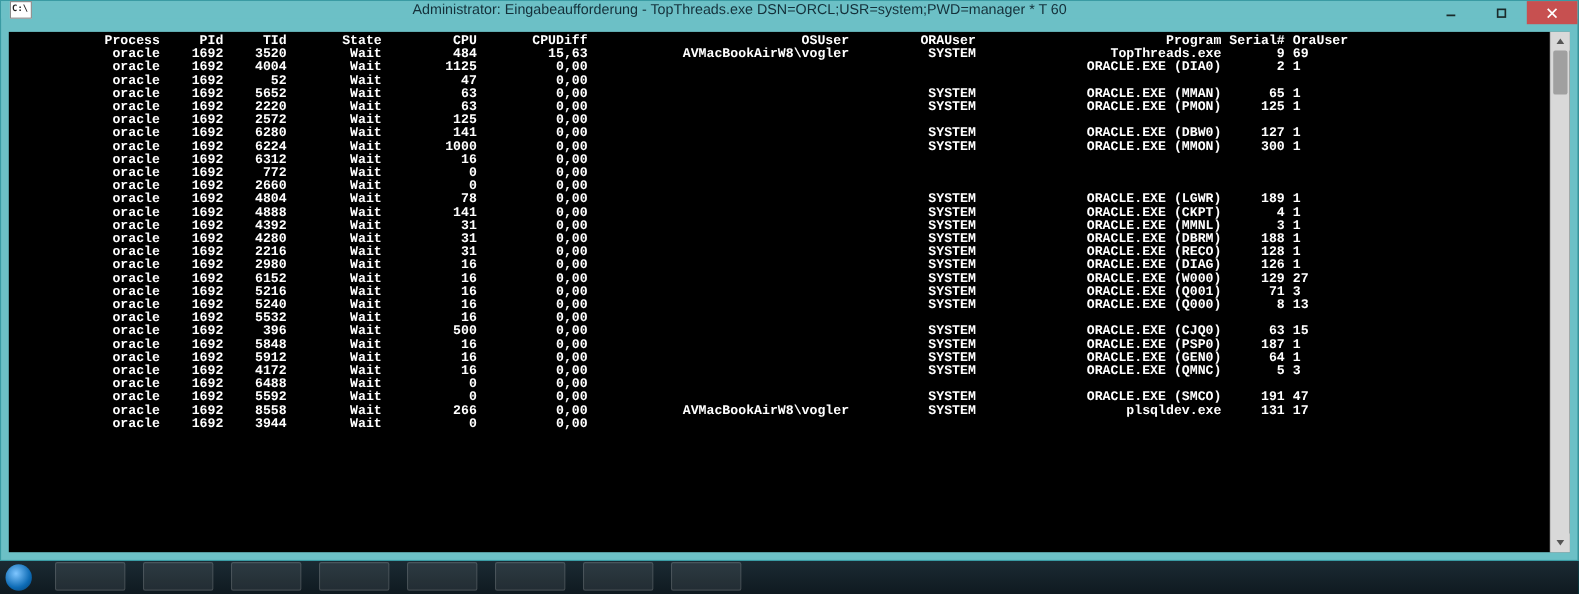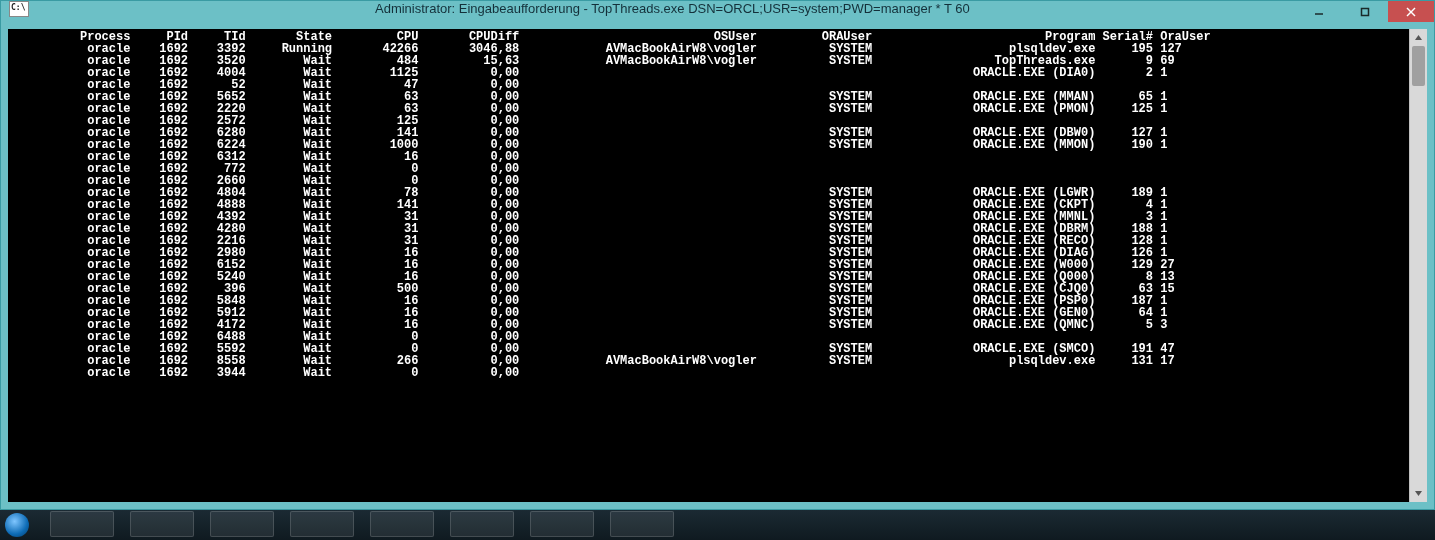--- a/index.html
+++ b/index.html
@@ -10,21 +10,21 @@
   .title{flex:0 0 auto;margin-left:340px;color:#14303a;font-size:13px;white-space:nowrap}
   .wbtns{position:absolute;right:0;top:0;display:flex}
   .wbtn{width:46px;height:21px;display:flex;align-items:center;justify-content:center;color:#1a2a2a}
   .wbtn.close{background:#c75050;color:#fff}
   .wbtn svg{display:block}
   .client{position:absolute;left:7px;top:28px;right:7px;bottom:7px;background:#000;display:flex}
   .scroll{width:17px;background:#d9d9d9;position:relative;border-left:1px solid #bfbfbf}
   .sbtn{width:17px;height:17px;background:#d9d9d9;display:flex;align-items:center;justify-content:center;color:#555;position:absolute;left:0}
   .sbtn.up{top:0}.sbtn.dn{bottom:0}
   .thumb{position:absolute;left:2px;right:2px;top:17px;height:40px;background:#a0a0a0;border-radius:2px}
-  .term{flex:1;padding:2px 0 0 0;overflow:hidden}
+  .term{flex:1;padding:2px 0 0 15px;overflow:hidden}
   pre.hdr,pre.row{margin:0;font:bold 12px/12px "Courier New",monospace;color:#fff;white-space:pre}
   .taskbar{position:absolute;left:0;bottom:0;width:1435px;height:30px;background:linear-gradient(#1b2a33,#0f1a20)}
   .orb{position:absolute;left:5px;bottom:3px;width:24px;height:24px;border-radius:50%;background:radial-gradient(circle at 40% 35%,#7fc6ff,#0d6bb5 60%,#053a66)}
   .tbtn{position:absolute;bottom:3px;height:24px;width:62px;background:rgba(255,255,255,.08);border:1px solid rgba(255,255,255,.15);border-radius:2px}
 </style>
 </head>
 <body>
 
 <div class="window">
   <div class="titlebar">
@@ -45,40 +45,41 @@
         <svg width="10" height="10">
             <line x1="1" y1="1" x2="9" y2="9" stroke="currentColor" stroke-width="1.5"></line>
             <line x1="9" y1="1" x2="1" y2="9" stroke="currentColor" stroke-width="1.5"></line>
           </svg>
       </div>
     </div>
   </div>
   <div class="client">
     <div class="term" id="term">
         <pre class="hdr">          Process     PId     TId       State         CPU       CPUDiff                           OSUser         ORAUser                        Program Serial# OraUser</pre>
-        <pre class="row">           oracle    1692    3392     Running       42266       3046,88            AVMacBookAirW8\vogler          SYSTEM                   plsqldev.exe     195 127    </pre>
         <pre class="row">           oracle    1692    3520        Wait         484         15,63            AVMacBookAirW8\vogler          SYSTEM                 TopThreads.exe       9 69     </pre>
         <pre class="row">           oracle    1692    4004        Wait        1125          0,00                                                               ORACLE.EXE (DIA0)       2 1      </pre>
         <pre class="row">           oracle    1692      52        Wait          47          0,00                                                                                                </pre>
         <pre class="row">           oracle    1692    5652        Wait          63          0,00                                           SYSTEM              ORACLE.EXE (MMAN)      65 1      </pre>
         <pre class="row">           oracle    1692    2220        Wait          63          0,00                                           SYSTEM              ORACLE.EXE (PMON)     125 1      </pre>
         <pre class="row">           oracle    1692    2572        Wait         125          0,00                                                                                                </pre>
         <pre class="row">           oracle    1692    6280        Wait         141          0,00                                           SYSTEM              ORACLE.EXE (DBW0)     127 1      </pre>
-        <pre class="row">           oracle    1692    6224        Wait        1000          0,00                                           SYSTEM              ORACLE.EXE (MMON)     190 1      </pre>
+        <pre class="row">           oracle    1692    6224        Wait        1000          0,00                                           SYSTEM              ORACLE.EXE (MMON)     300 1      </pre>
         <pre class="row">           oracle    1692    6312        Wait          16          0,00                                                                                                </pre>
         <pre class="row">           oracle    1692     772        Wait           0          0,00                                                                                                </pre>
         <pre class="row">           oracle    1692    2660        Wait           0          0,00                                                                                                </pre>
         <pre class="row">           oracle    1692    4804        Wait          78          0,00                                           SYSTEM              ORACLE.EXE (LGWR)     189 1      </pre>
         <pre class="row">           oracle    1692    4888        Wait         141          0,00                                           SYSTEM              ORACLE.EXE (CKPT)       4 1      </pre>
         <pre class="row">           oracle    1692    4392        Wait          31          0,00                                           SYSTEM              ORACLE.EXE (MMNL)       3 1      </pre>
         <pre class="row">           oracle    1692    4280        Wait          31          0,00                                           SYSTEM              ORACLE.EXE (DBRM)     188 1      </pre>
         <pre class="row">           oracle    1692    2216        Wait          31          0,00                                           SYSTEM              ORACLE.EXE (RECO)     128 1      </pre>
         <pre class="row">           oracle    1692    2980        Wait          16          0,00                                           SYSTEM              ORACLE.EXE (DIAG)     126 1      </pre>
         <pre class="row">           oracle    1692    6152        Wait          16          0,00                                           SYSTEM              ORACLE.EXE (W000)     129 27     </pre>
+        <pre class="row">           oracle    1692    5216        Wait          16          0,00                                           SYSTEM              ORACLE.EXE (Q001)      71 3      </pre>
         <pre class="row">           oracle    1692    5240        Wait          16          0,00                                           SYSTEM              ORACLE.EXE (Q000)       8 13     </pre>
+        <pre class="row">           oracle    1692    5532        Wait          16          0,00                                                                                                </pre>
         <pre class="row">           oracle    1692     396        Wait         500          0,00                                           SYSTEM              ORACLE.EXE (CJQ0)      63 15     </pre>
         <pre class="row">           oracle    1692    5848        Wait          16          0,00                                           SYSTEM              ORACLE.EXE (PSP0)     187 1      </pre>
         <pre class="row">           oracle    1692    5912        Wait          16          0,00                                           SYSTEM              ORACLE.EXE (GEN0)      64 1      </pre>
         <pre class="row">           oracle    1692    4172        Wait          16          0,00                                           SYSTEM              ORACLE.EXE (QMNC)       5 3      </pre>
         <pre class="row">           oracle    1692    6488        Wait           0          0,00                                                                                                </pre>
         <pre class="row">           oracle    1692    5592        Wait           0          0,00                                           SYSTEM              ORACLE.EXE (SMCO)     191 47     </pre>
         <pre class="row">           oracle    1692    8558        Wait         266          0,00            AVMacBookAirW8\vogler          SYSTEM                   plsqldev.exe     131 17     </pre>
         <pre class="row">           oracle    1692    3944        Wait           0          0,00                                                                                                </pre>
       </div>
     <div class="scroll">

